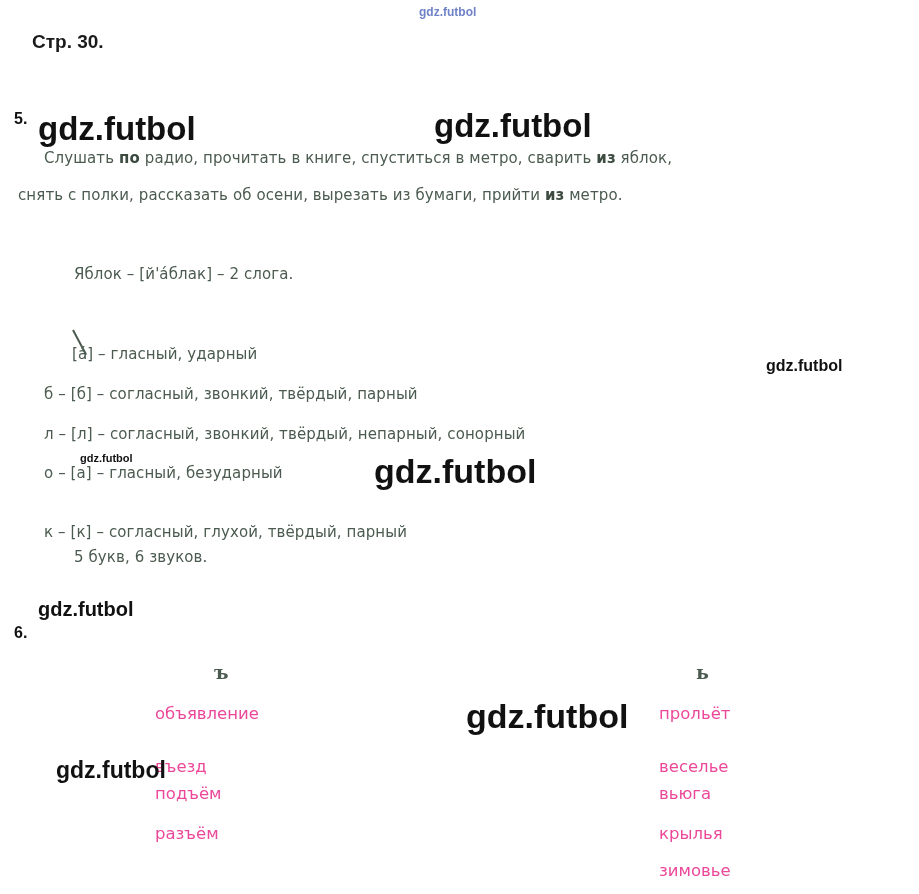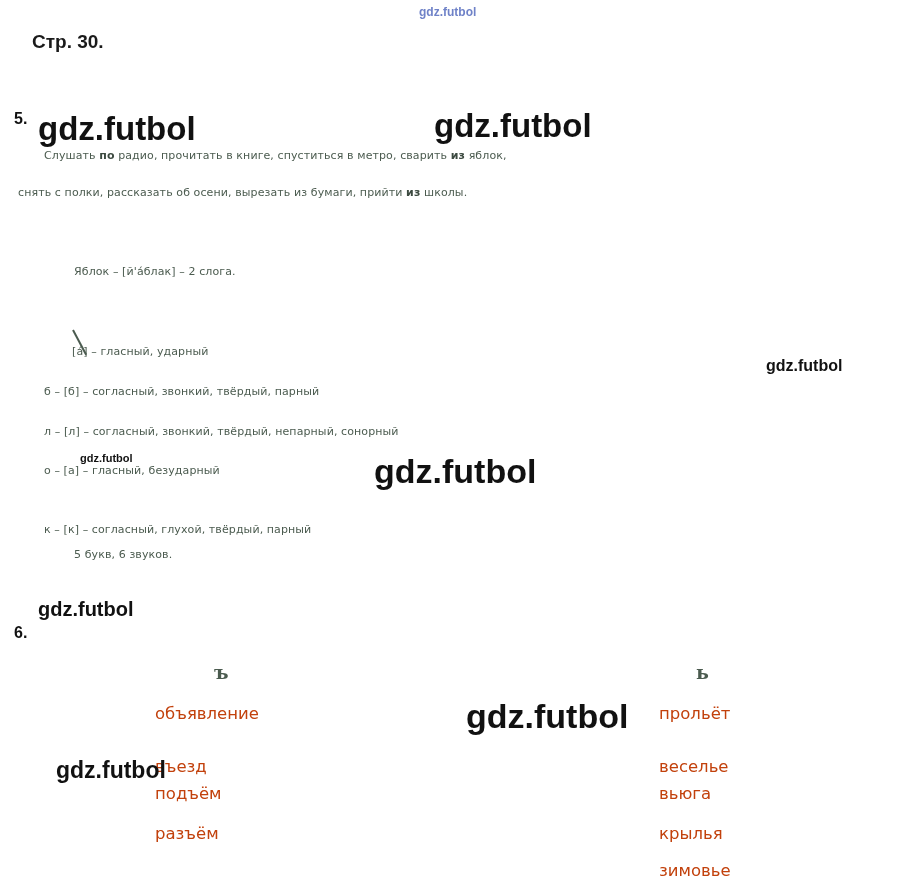--- a/index.html
+++ b/index.html
@@ -55,21 +55,21 @@
     font-weight: bold;
     color: #111111;
   }
   #ex5-num { left: 14px; top: 110px; }
   #ex6-num { left: 14px; top: 624px; }
 
   
   .txt {
     position: absolute;
     font-family: "DejaVu Sans", sans-serif;
-    font-size: 11px;
+    font-size: 15px;
     color: #4b5b4f;
     white-space: nowrap;
     letter-spacing: 0.1px;
   }
   .txt b { font-weight: bold; color: #3c4a40; }
 
   
   #ex5-line1 { left: 44px; top: 149px; }
   #ex5-line2 { left: 18px; top: 186px; }
 
@@ -103,21 +103,21 @@
     font-weight: bold;
     color: #4b5b4f;
   }
   #col1-head { left: 214px; top: 661px; }
   #col2-head { left: 696px; top: 661px; }
 
   .col-word {
     position: absolute;
     font-family: "DejaVu Sans", sans-serif;
     font-size: 16.5px;
-    color: #c2410c;
+    color: #ec4899;
     white-space: nowrap;
   }
   .col1 { left: 155px; }
   .col2 { left: 659px; }
   .row0 { top: 704px; }
   .row1 { top: 745px; margin-top: 12px; }
   .row2 { top: 784px; }
   .row3 { top: 824px; }
   .row4 { top: 861px; }
 
@@ -145,21 +145,21 @@
 <div class="page">
 
   <div class="wm-top">gdz.futbol</div>
 
   <div class="page-number">Стр. 30.</div>
 
   <div class="ex-num" id="ex5-num">5.</div>
 
   <div class="txt" id="ex5-line1"><span>Слушать </span><b>по</b><span> радио, прочитать в книге, спуститься в метро, сварить </span><b>из</b><span> яблок,</span></div>
 
-  <div class="txt" id="ex5-line2"><span>снять с полки, рассказать об осени, вырезать из бумаги, прийти </span><b>из</b><span> школы.</span></div>
+  <div class="txt" id="ex5-line2"><span>снять с полки, рассказать об осени, вырезать из бумаги, прийти </span><b>из</b><span> метро.</span></div>
 
   <div class="txt" id="ph-title">Яблок – [й'áблак] – 2 слога.</div>
   <div class="connector"></div>
   <div class="txt" id="ph-2">[á] – гласный, ударный</div>
   <div class="txt" id="ph-3">б – [б] – согласный, звонкий, твёрдый, парный</div>
   <div class="txt" id="ph-4">л – [л] – согласный, звонкий, твёрдый, непарный, сонорный</div>
   <div class="txt" id="ph-5">о – [а] – гласный, безударный</div>
   <div class="txt" id="ph-6">к – [к] – согласный, глухой, твёрдый, парный</div>
   <div class="txt" id="ph-total">5 букв, 6 звуков.</div>
 

